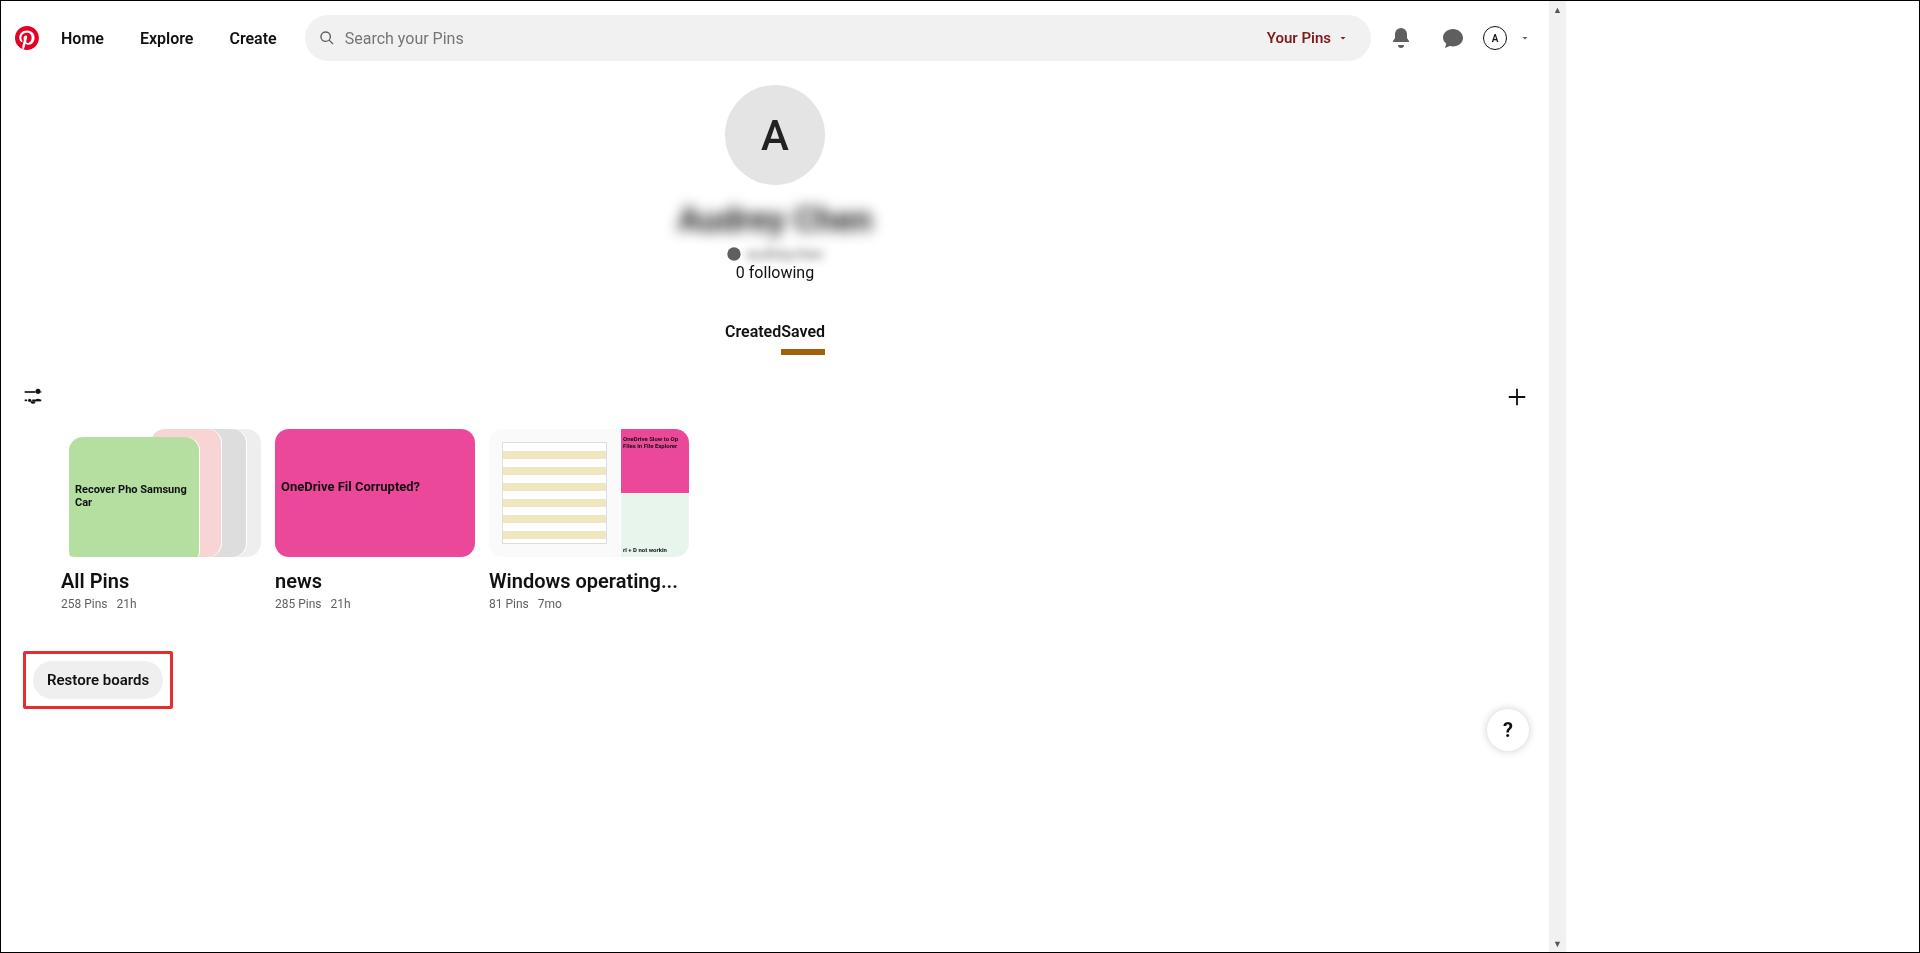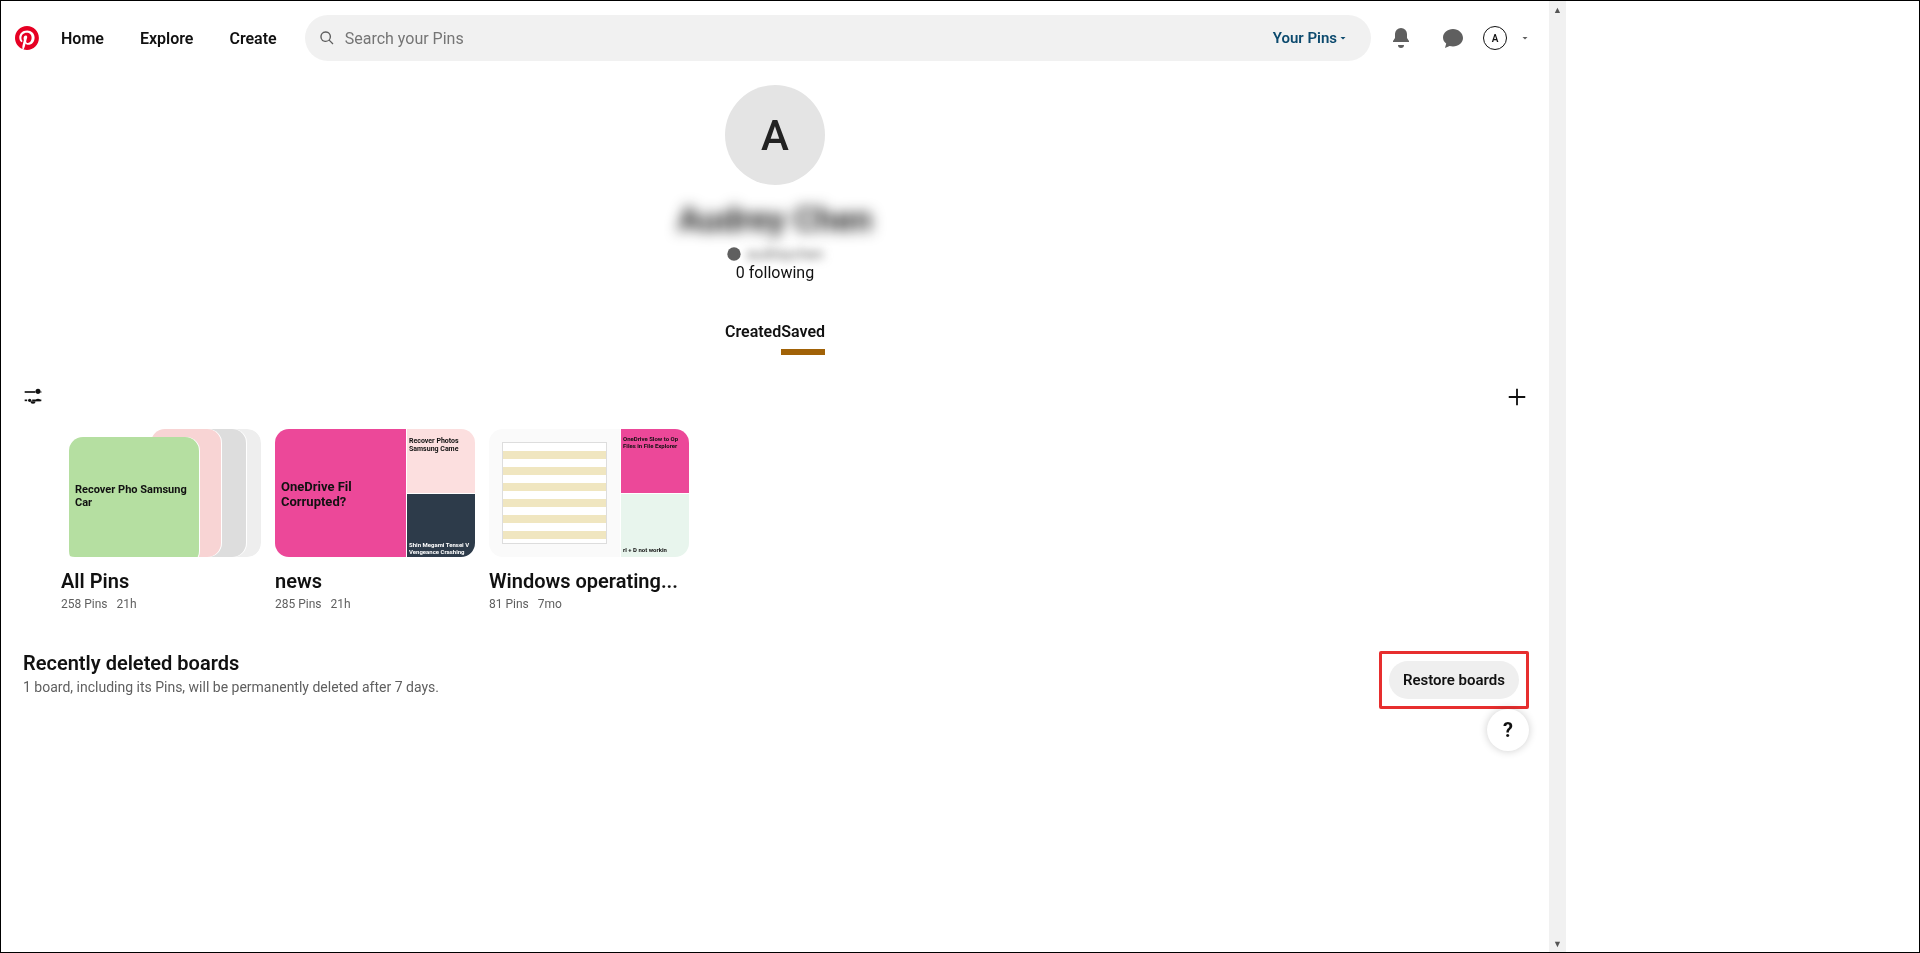--- a/index.html
+++ b/index.html
@@ -7,21 +7,21 @@
 .page { width: 1549px; height: 766px; position: relative; overflow-y: auto; border-right: 1px solid #666; }
 
 
 .header { display: flex; align-items: center; padding: 14px 14px; gap: 8px; }
 .logo { width: 24px; height: 24px; color: #e60023; display: flex; align-items: center; justify-content: center; }
 .logo svg { width: 24px; height: 24px; }
 .nav-item { padding: 10px 14px; font-size: 16px; font-weight: 600; color: #111; border-radius: 24px; cursor: pointer; }
 .search-wrap { flex: 1; display: flex; align-items: center; background: #f1f1f1; border-radius: 24px; padding: 0 14px; height: 46px; margin-left: 6px; gap: 10px; }
 .search-icon { color: #5f5f5f; width: 16px; height: 16px; }
 .search-input { border: none; background: transparent; flex: 1; font-size: 16px; color: #a16207; outline: none; }
-.search-pill { display: flex; align-items: center; font-size: 15px; font-weight: 600; color: #0c4a6e; padding: 0 8px 0 10px; cursor: pointer; }
+.search-pill { display: flex; align-items: center; gap: 6px; font-size: 15px; font-weight: 600; color: #7f1d1d; padding: 0 8px 0 10px; cursor: pointer; }
 .chev { width: 12px; height: 12px; }
 .hdr-icon { width: 24px; height: 24px; color: #5f5f5f; margin: 0 10px; cursor: pointer; display: flex; align-items: center; justify-content: center; }
 .avatar-sm { width: 24px; height: 24px; border: 1px solid #111; border-radius: 50%; display: flex; align-items: center; justify-content: center; font-size: 10px; font-weight: 600; color: #111; cursor: pointer; }
 .chev-sm { width: 12px; height: 12px; color: #5f5f5f; margin: 0 4px; cursor: pointer; display:flex; align-items:center; justify-content:center;}
 
 
 .profile { display: flex; flex-direction: column; align-items: center; margin-top: 10px; }
 .avatar-lg { width: 100px; height: 100px; border-radius: 50%; background: #e4e4e4; display: flex; align-items: center; justify-content: center; font-size: 42px; font-weight: 500; color: #222; }
 .pname { font-size: 34px; font-weight: 600; color: #111; margin-top: 14px; filter: blur(7px); }
 .phandle { display: flex; align-items: center; gap: 4px; margin-top: 6px; color: #5f5f5f; font-size: 15px; }
@@ -177,28 +177,20 @@
         <span>258 Pins</span>
         <span class="time">21h</span>
       </div>
     </div>
 
     <div class="board">
       <div class="thumb">
         <div class="big t-blue">
             <div class="thumb-text" style="top:50px;font-size:13px;">OneDrive Fil Corrupted?</div>
           </div>
-        <div class="side">
-          <div class="small t-pink2" style="position:relative">
-              <div style="position:absolute;left:2px;top:8px;font-size:7px;font-weight:700;color:#111">Recover Photos Samsung Came</div>
-            </div>
-          <div class="small t-dark" style="position:relative">
-              <div style="position:absolute;left:2px;bottom:2px;font-size:6px;font-weight:700;color:#fff">Shin Megami Tensei V Vengeance Crashing</div>
-            </div>
-        </div>
       </div>
       <div class="bname">news</div>
       <div class="bmeta">
         <span>285 Pins</span>
         <span class="time">21h</span>
       </div>
     </div>
 
     <div class="board">
       <div class="thumb">
@@ -217,24 +209,20 @@
       <div class="bname">Windows operating...</div>
       <div class="bmeta">
         <span>81 Pins</span>
         <span class="time">7mo</span>
       </div>
     </div>
 
   </div>
 
   <div class="deleted-section">
-    <div>
-      <div class="del-title">Recently deleted boards</div>
-      <div class="del-sub">1 board, including its Pins, will be permanently deleted after 7 days.</div>
-    </div>
     <div class="restore-wrap">
       <button class="restore-btn">Restore boards</button>
     </div>
   </div>
 
   <div class="help-btn">?</div>
 </div>
 
 <div style="position:absolute; left:1549px; top:1px; width:17px; height:951px; background:#f1f1f1;">
   <div style="position:absolute;top:0;width:17px;height:17px;display:flex;align-items:center;justify-content:center;color:#555;font-size:9px;">▲</div>

